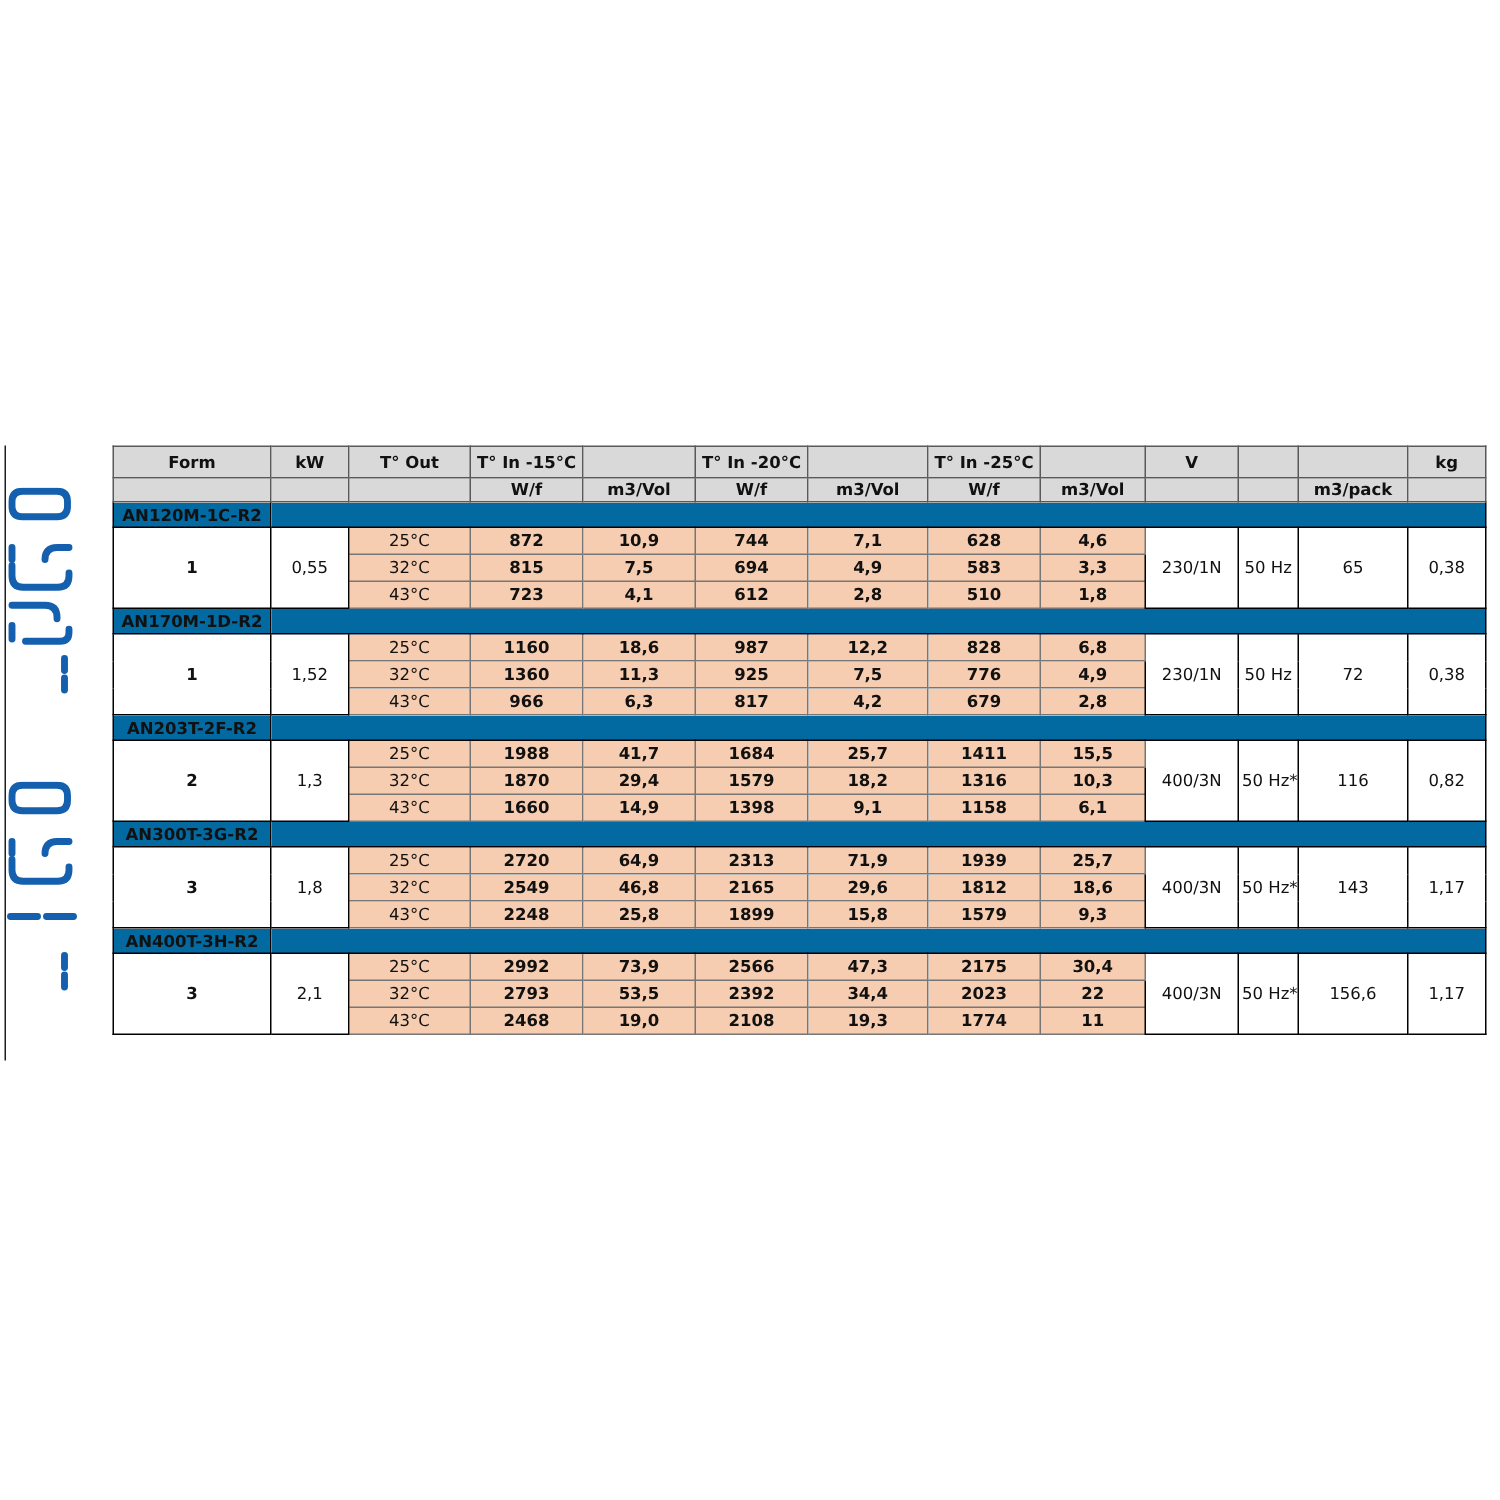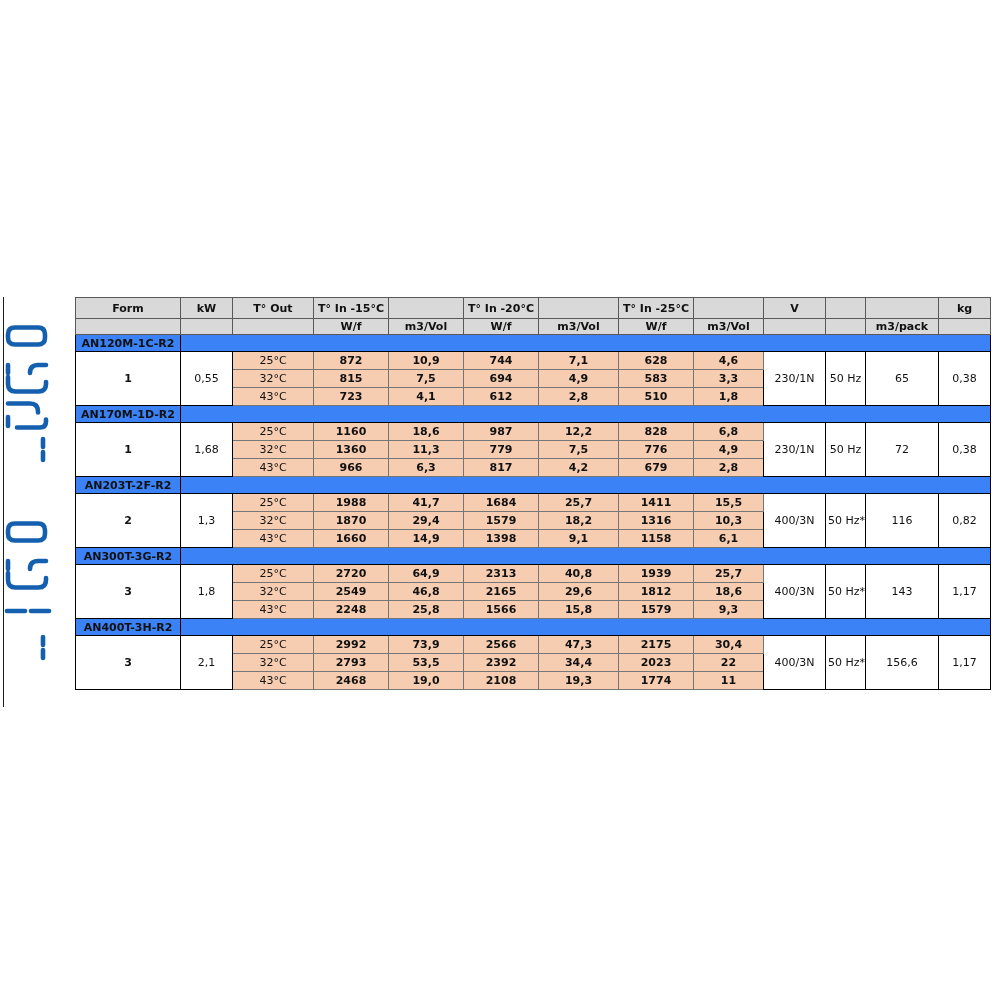--- a/index.html
+++ b/index.html
@@ -27,21 +27,21 @@
     text-align:center;vertical-align:middle;
   }
   thead th{
     background:#d9d9d9;border:1px solid #595959;
     font-weight:bold;height:20px;font-size:11px;
   }
   thead tr.h2 th{height:15px;}
   thead{border:1.6px solid #000;}
   tbody.block{border:1.6px solid #000;}
   tr.name-row td{
-    height:16px;background:#3b82f6;border:1.6px solid #000;
+    height:16px;background:#0369a1;border:1.6px solid #000;
     font-weight:bold;text-align:left;
   }
   tr.data-row{height:18px;}
   td.merged{background:#fff;border:1.6px solid #000;font-weight:normal;}
   td.form-cell{font-weight:bold;}
   td.salmon{background:#f6cdb0;border:1px solid #767676;}
   td.val{font-weight:bold;}
 </style>
 </head>
 <body>
@@ -174,38 +174,38 @@
           <td class="salmon val">1,8</td>
         </tr>
       </tbody>
       <tbody class="block">
         <tr class="name-row">
           <td>AN170M-1D-R2</td>
           <td colspan="12"></td>
         </tr>
         <tr class="data-row">
           <td class="merged form-cell" rowspan="3">1</td>
-          <td class="merged" rowspan="3">1,68</td>
+          <td class="merged" rowspan="3">1,52</td>
           <td class="salmon">25°C</td>
           <td class="salmon val">1160</td>
           <td class="salmon val">18,6</td>
           <td class="salmon val">987</td>
           <td class="salmon val">12,2</td>
           <td class="salmon val">828</td>
           <td class="salmon val">6,8</td>
           <td class="merged" rowspan="3">230/1N</td>
           <td class="merged" rowspan="3">50 Hz</td>
           <td class="merged" rowspan="3">72</td>
           <td class="merged" rowspan="3">0,38</td>
         </tr>
         <tr class="data-row">
           <td class="salmon">32°C</td>
           <td class="salmon val">1360</td>
           <td class="salmon val">11,3</td>
-          <td class="salmon val">779</td>
+          <td class="salmon val">925</td>
           <td class="salmon val">7,5</td>
           <td class="salmon val">776</td>
           <td class="salmon val">4,9</td>
         </tr>
         <tr class="data-row">
           <td class="salmon">43°C</td>
           <td class="salmon val">966</td>
           <td class="salmon val">6,3</td>
           <td class="salmon val">817</td>
           <td class="salmon val">4,2</td>
@@ -257,42 +257,42 @@
           <td>AN300T-3G-R2</td>
           <td colspan="12"></td>
         </tr>
         <tr class="data-row">
           <td class="merged form-cell" rowspan="3">3</td>
           <td class="merged" rowspan="3">1,8</td>
           <td class="salmon">25°C</td>
           <td class="salmon val">2720</td>
           <td class="salmon val">64,9</td>
           <td class="salmon val">2313</td>
-          <td class="salmon val">40,8</td>
+          <td class="salmon val">71,9</td>
           <td class="salmon val">1939</td>
           <td class="salmon val">25,7</td>
           <td class="merged" rowspan="3">400/3N</td>
           <td class="merged" rowspan="3">50 Hz*</td>
           <td class="merged" rowspan="3">143</td>
           <td class="merged" rowspan="3">1,17</td>
         </tr>
         <tr class="data-row">
           <td class="salmon">32°C</td>
           <td class="salmon val">2549</td>
           <td class="salmon val">46,8</td>
           <td class="salmon val">2165</td>
           <td class="salmon val">29,6</td>
           <td class="salmon val">1812</td>
           <td class="salmon val">18,6</td>
         </tr>
         <tr class="data-row">
           <td class="salmon">43°C</td>
           <td class="salmon val">2248</td>
           <td class="salmon val">25,8</td>
-          <td class="salmon val">1566</td>
+          <td class="salmon val">1899</td>
           <td class="salmon val">15,8</td>
           <td class="salmon val">1579</td>
           <td class="salmon val">9,3</td>
         </tr>
       </tbody>
       <tbody class="block">
         <tr class="name-row">
           <td>AN400T-3H-R2</td>
           <td colspan="12"></td>
         </tr>

